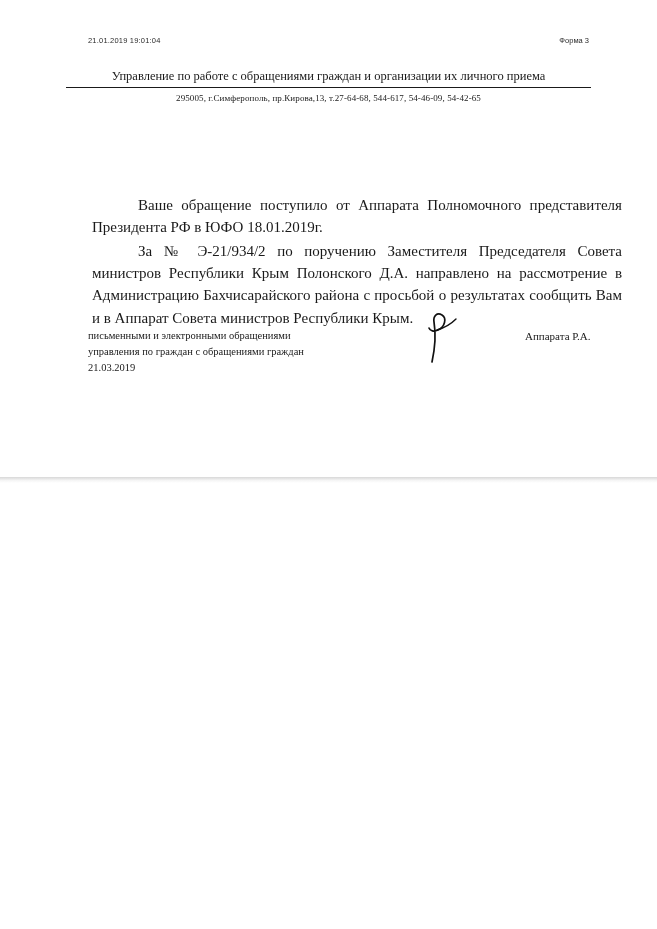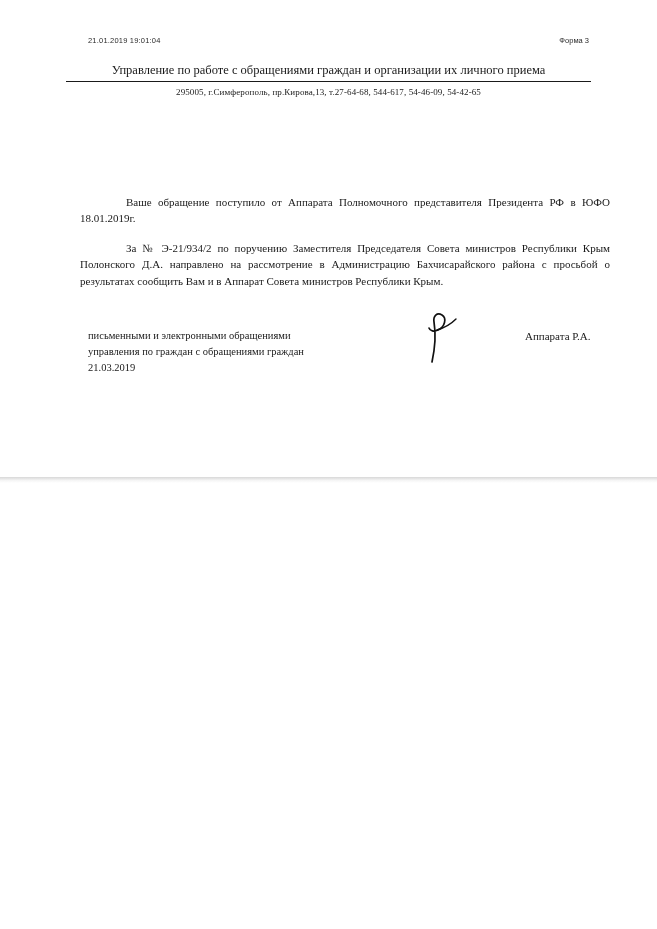--- a/index.html
+++ b/index.html
@@ -73,40 +73,40 @@
     text-align: center;
   }
   .org-title {
     font-size: 13.5px;
     font-weight: bold;
     letter-spacing: 0.1px;
     line-height: 1.3;
   }
   .dept-title {
     font-size: 12.5px;
-    margin-top: 6px;
+    margin-top: 12px;
     line-height: 1.3;
   }
   .rule {
     margin: 3px auto 0 auto;
     width: 100%;
     height: 1px;
     background: #1a1a1a;
   }
   .address-line {
     font-size: 9px;
     margin-top: 5px;
     letter-spacing: 0.1px;
   }
 
   .body-block {
     position: absolute;
-    left: 80px;
+    left: 92px;
     width: 530px;
-    font-size: 11px;
+    font-size: 15px;
     line-height: 1.48;
     text-align: justify;
   }
   .para-1 { top: 194px; }
   .para-2 { top: 240px; }
   .indent { display: inline-block; width: 46px; }
 
   .sign-block {
     position: absolute;
     left: 88px;

